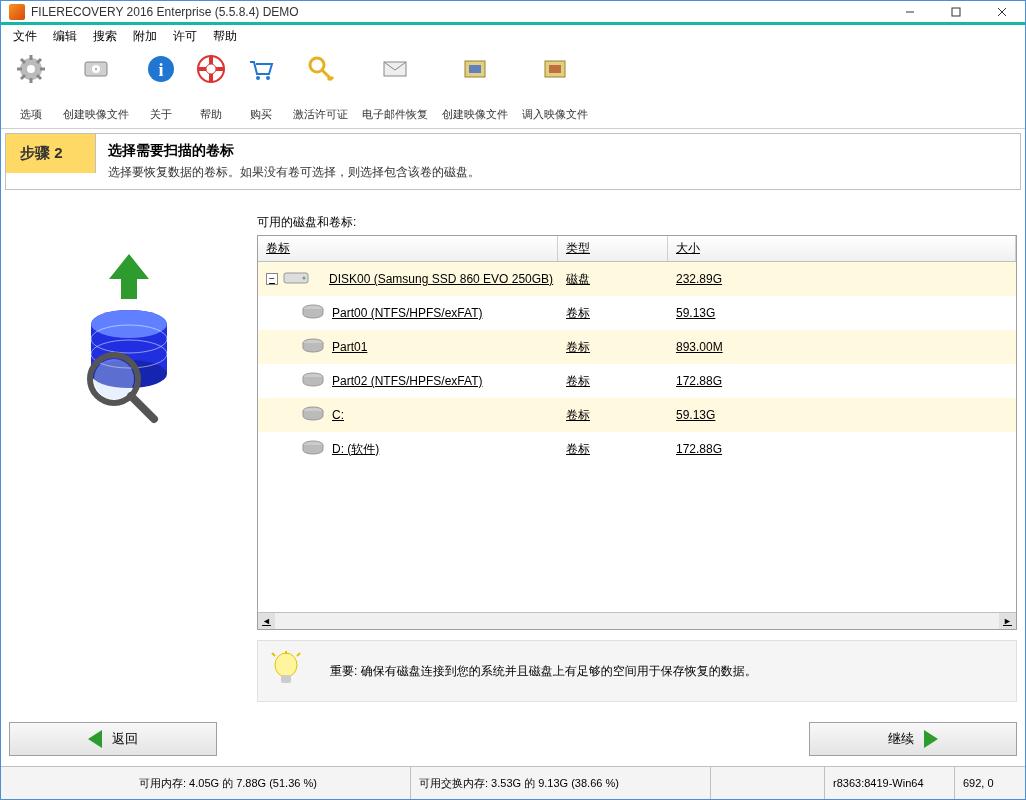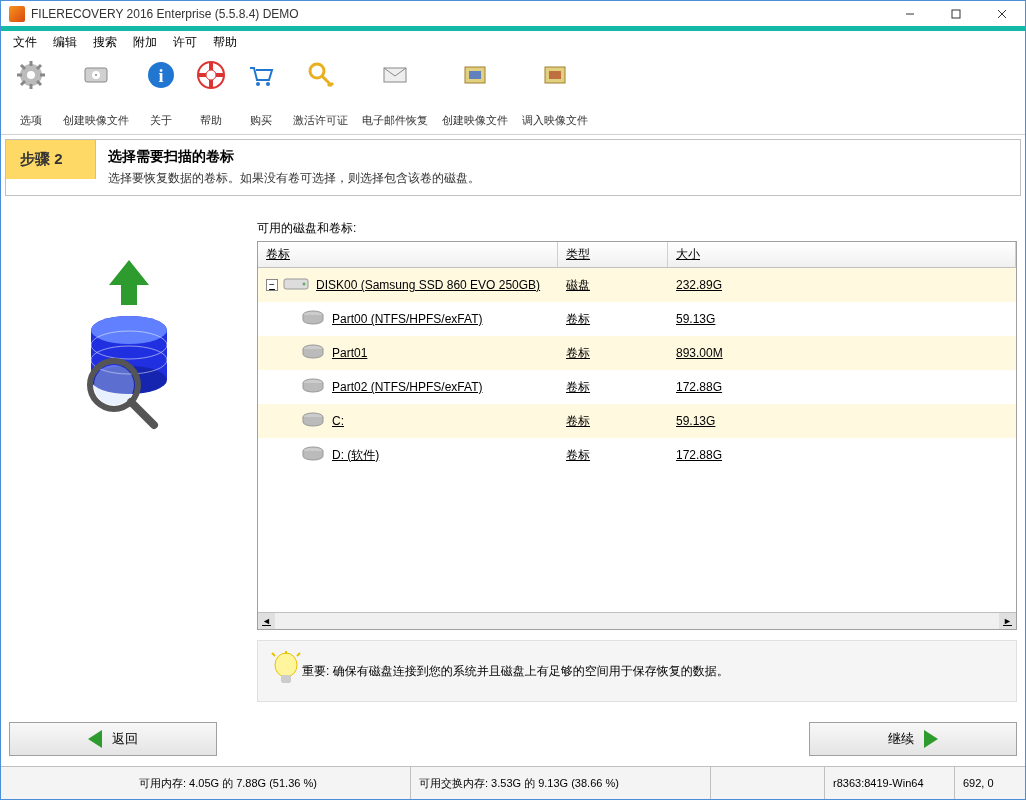--- a/index.html
+++ b/index.html
@@ -1,20 +1,20 @@
 <!DOCTYPE html>
 <html><head>
 <meta charset="utf-8">
 <style>
 * { box-sizing: border-box; margin: 0; padding: 0; }
 body { font-family: "Microsoft YaHei", "Segoe UI", sans-serif; font-size: 12px; background: #fff; overflow: hidden; }
 .window { width: 1026px; height: 800px; border: 1px solid #4a90d9; display: flex; flex-direction: column; }
 
 
-.titlebar { height: 30px; background: #fff; display: flex; align-items: center; padding: 0 0 0 8px; border-bottom: 5px solid #14b8a6; }
+.titlebar { height: 24px; background: #fff; display: flex; align-items: center; padding: 0 0 0 8px; border-bottom: 3px solid #14b8a6; }
 .titlebar .app-icon { width: 16px; height: 16px; background: linear-gradient(135deg,#f7941d,#d9480f); border-radius: 2px; margin-right: 6px; }
 .titlebar .title { flex: 1; font-size: 12px; color: #333; }
 .titlebar .win-controls { display: flex; }
 .titlebar .win-btn { width: 46px; height: 30px; display: flex; align-items: center; justify-content: center; cursor: pointer; }
 
 
 .menubar { height: 22px; display: flex; align-items: center; padding: 0 4px; background: #fff; font-size: 12px; }
 .menubar .menu-item { padding: 2px 8px; cursor: pointer; }
 
 
@@ -49,21 +49,21 @@
 .trow .cell-label { flex: 0 0 300px; display: flex; align-items: center; padding-left: 4px; }
 .trow .cell-type { flex: 0 0 110px; padding-left: 8px; }
 .trow .cell-size { flex: 1; padding-left: 8px; }
 .tree-toggle { width: 12px; height: 12px; border: 1px solid #888; display: flex; align-items: center; justify-content: center; font-size: 10px; line-height: 1; margin: 0 4px; cursor: pointer; background: #fff; }
 .indent { width: 30px; }
 .hscroll { height: 17px; background: #f0f0f0; border-top: 1px solid #c0c0c0; display: flex; align-items: center; }
 .hscroll .arrow { width: 17px; height: 17px; background: #e0e0e0; display: flex; align-items: center; justify-content: center; font-size: 9px; cursor: pointer; }
 .hscroll .track { flex: 1; }
 
 
-.tip-bar { margin: 10px 0 6px 0; padding: 10px 12px; background: #f5f5f5; border: 1px solid #e0e0e0; display: flex; align-items: center; gap: 0; }
+.tip-bar { margin: 10px 0 6px 0; padding: 10px 12px; background: #f5f5f5; border: 1px solid #e0e0e0; display: flex; align-items: center; gap: 28px; }
 .bulb { width: 32px; height: 40px; }
 
 
 .nav-bar { display: flex; justify-content: space-between; padding: 6px 8px 10px 8px; }
 .nav-btn { width: 208px; height: 34px; background: linear-gradient(#f8f8f8,#e4e4e4); border: 1px solid #a0a0a0; display: flex; align-items: center; justify-content: center; gap: 10px; cursor: pointer; font-size: 13px; }
 .nav-arrow { width: 0; height: 0; }
 .nav-arrow.left { border-top: 9px solid transparent; border-bottom: 9px solid transparent; border-right: 14px solid #2e9b2e; }
 .nav-arrow.right { border-top: 9px solid transparent; border-bottom: 9px solid transparent; border-left: 14px solid #2e9b2e; }
 
 
@@ -239,21 +239,21 @@
           <div class="th c-size">大小</div>
         </div>
         <div class="tbody" id="tbody">
             <div class="trow highlight">
               <div class="cell-label">
                 <div class="tree-toggle">−</div>
                 <span><svg width="28" height="18">
                     <rect x="2" y="4" width="24" height="10" rx="2" fill="#ddd" stroke="#999"></rect>
                     <circle cx="22" cy="9" r="1.5" fill="#6a6"></circle>
                   </svg></span>
-                <span style="margin-left: 6px;">DISK00 (Samsung SSD 860 EVO 250GB)</span>
+                <span style="margin-left: 19px;">DISK00 (Samsung SSD 860 EVO 250GB)</span>
               </div>
               <div class="cell-type">磁盘</div>
               <div class="cell-size">232.89G</div>
             </div>
             <div class="trow">
               <div class="cell-label">
                 <div class="indent" style="width: 38px;"></div>
                 <span><svg width="26" height="20">
                     <ellipse cx="13" cy="7" rx="10" ry="4" fill="#ccc" stroke="#999"></ellipse>
                     <path d="M3 7v5a10 4 0 0 0 20 0V7" fill="#bbb" stroke="#999"></path>

